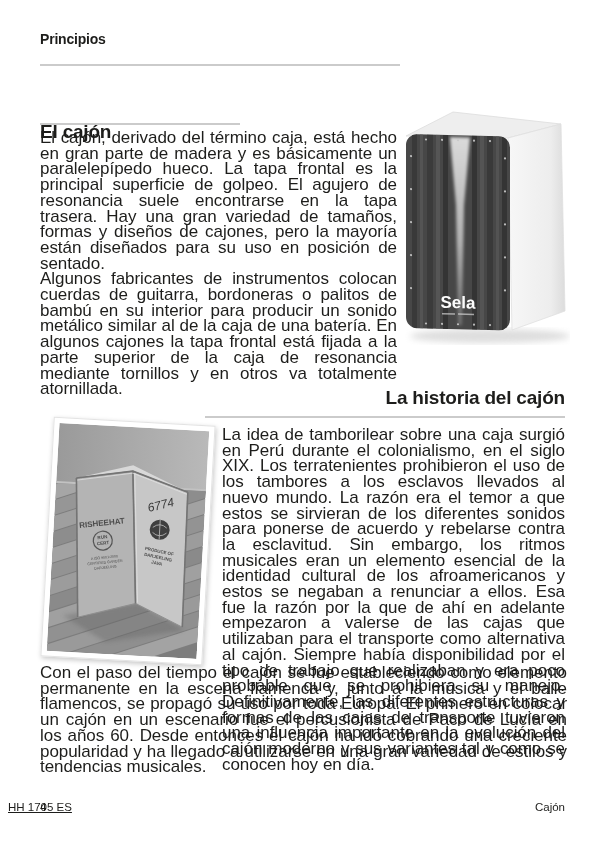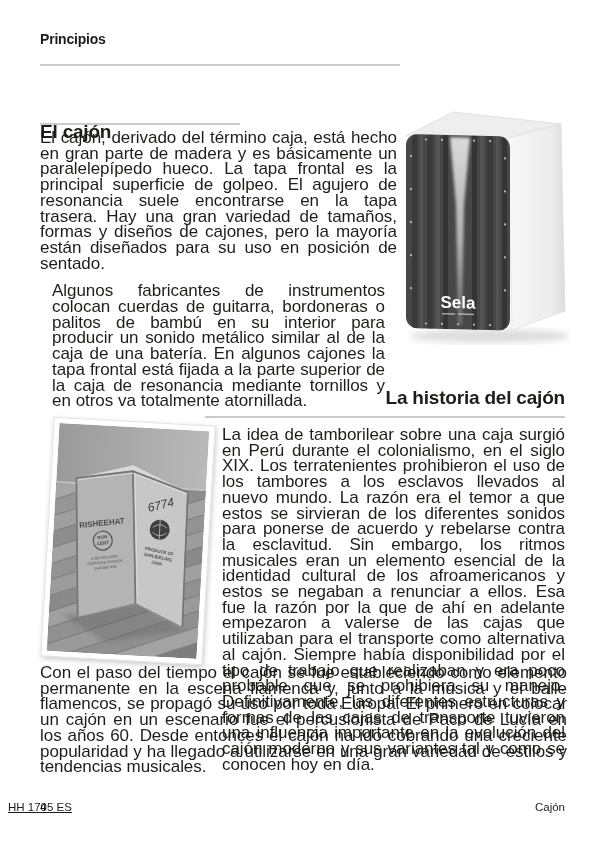--- a/index.html
+++ b/index.html
@@ -43,21 +43,21 @@
 <body>
 
 <div class="abs chapter-title">Principios</div>
 <div class="rule rule-principios"></div>
 
 <div class="abs sec-heading heading-cajon">El cajón</div>
 <div class="rule rule-cajon"></div>
 
 <div class="abs col1">
   <p class="para p1" style="margin:0">El cajón, derivado del término caja, está hecho en gran parte de ma­dera y es básicamente un paralelepípedo hueco. La tapa frontal es la principal superficie de golpeo. El agujero de resonancia suele encon­trarse en la tapa trasera. Hay una gran variedad de tamaños, formas y diseños de cajones, pero la mayoría están diseñados para su uso en posición de sentado.</p>
-  <p class="para p2" style="margin:12px">Algunos fabricantes de instrumentos colocan cuerdas de guitarra, bor­doneras o palitos de bambú en su interior para producir un sonido metálico similar al de la caja de una batería. En algunos cajones la tapa frontal está fijada a la parte superior de la caja de resonancia mediante tornillos y en otros va totalmente atornillada.</p>
+  <p class="para p2" style="margin:0">Algunos fabricantes de instrumentos colocan cuerdas de guitarra, bor­doneras o palitos de bambú en su interior para producir un sonido metálico similar al de la caja de una batería. En algunos cajones la tapa frontal está fijada a la parte superior de la caja de resonancia mediante tornillos y en otros va totalmente atornillada.</p>
 </div>
 
 <div class="abs product">
   <svg width="172" height="242" viewBox="0 0 172 242">
     <defs>
       <linearGradient id="sideGrad" x1="0" y1="0" x2="1" y2="0">
         <stop offset="0" stop-color="#f7f7f7"></stop>
           <stop offset="0.75" stop-color="#ededed"></stop>
           <stop offset="1" stop-color="#dcdcdc"></stop>
       </linearGradient>

